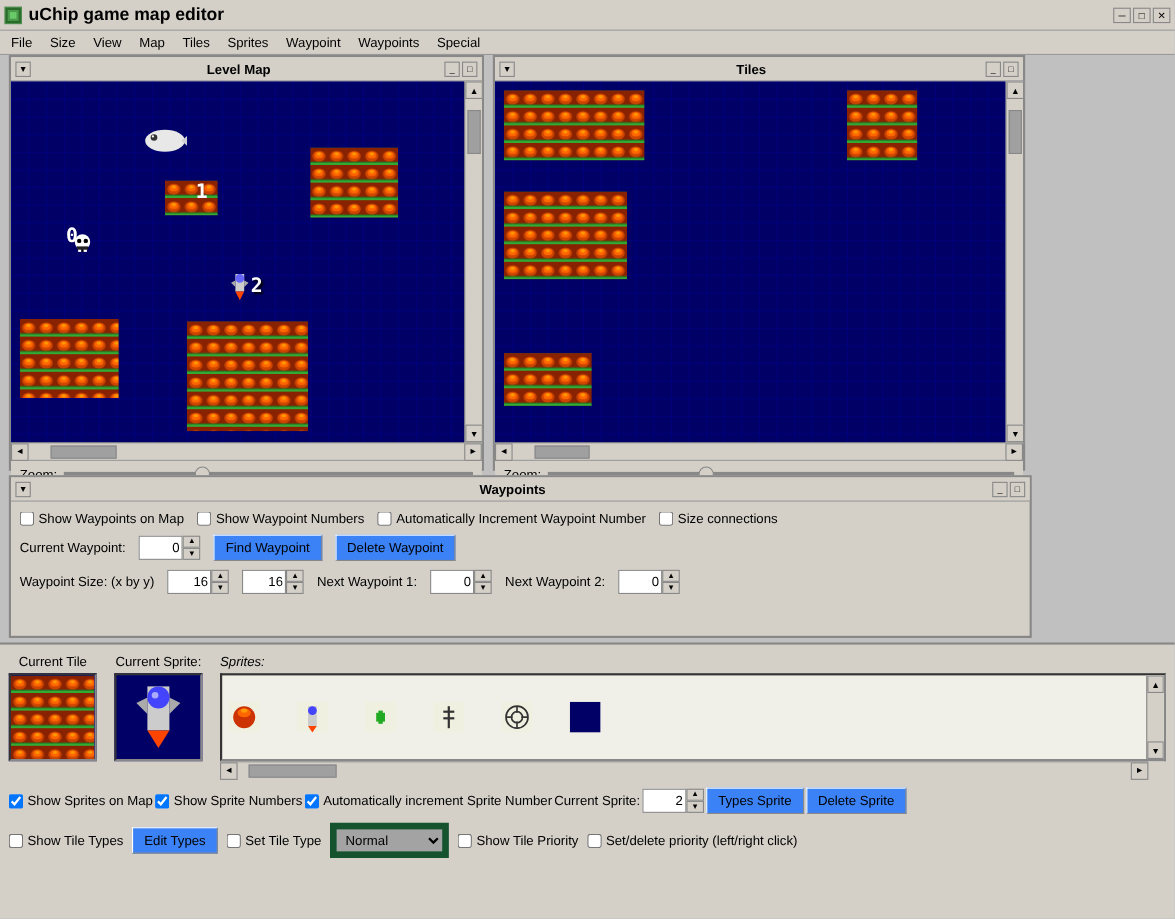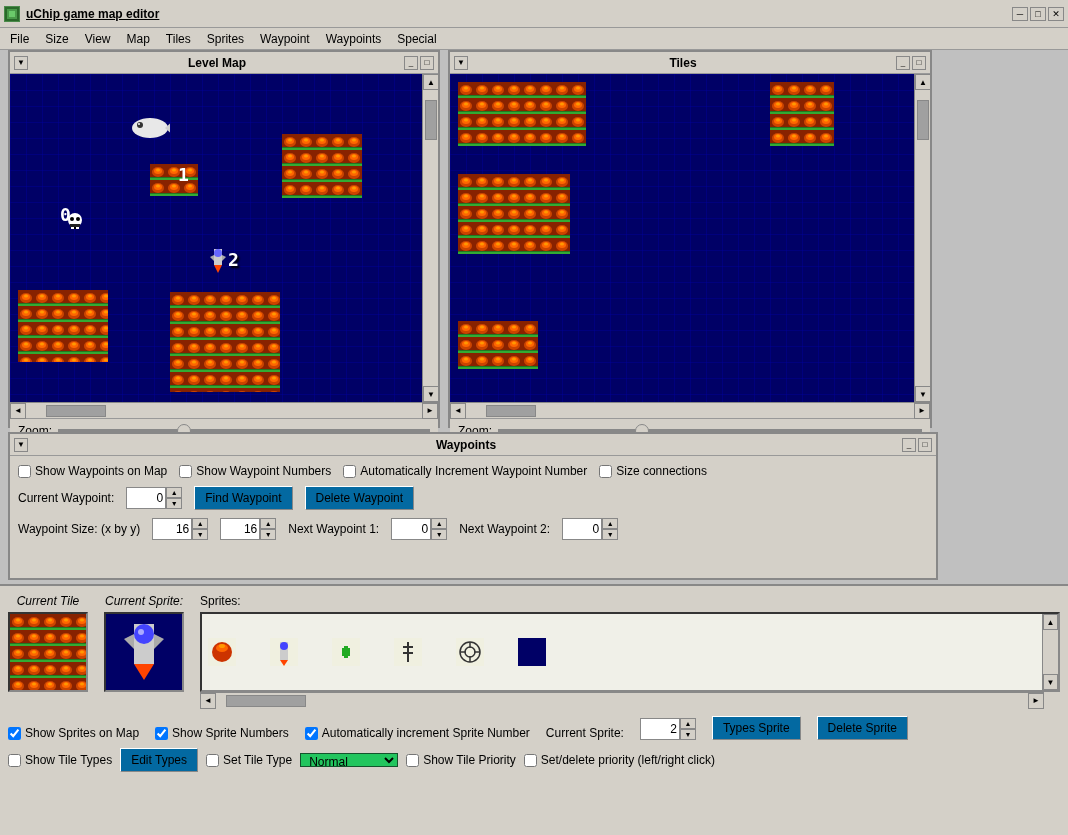--- a/index.html
+++ b/index.html
@@ -24,23 +24,22 @@
     .title-bar-icon {
       width: 16px; height: 16px;
       background: #4a8a4a;
       margin-right: 6px;
       display: inline-block;
       font-size: 10px;
       display: flex; align-items: center; justify-content: center;
     }
     .title-bar-text {
       flex: 1;
-      font-size: 12px;
+      font-size: 16px;
       font-weight: bold;
-      text-decoration: underline;
     }
     .title-bar-controls {
       display: flex; gap: 2px;
     }
     .title-btn {
       width: 16px; height: 14px;
       border: 1px solid #888;
       background: #d4d0c8;
       cursor: pointer;
       font-size: 9px;
@@ -189,21 +188,21 @@
       width: 16px; height: 11px;
       background: #d4d0c8;
       border: 1px solid #888;
       font-size: 7px;
       display: flex; align-items: center; justify-content: center;
       cursor: pointer;
       line-height: 1;
     }
     .btn {
       padding: 3px 10px;
-      background: #0369a1;
+      background: #3b82f6;
       border: 1px solid #888;
       border-top-color: #fff;
       border-left-color: #fff;
       cursor: pointer;
       font-size: 12px;
       height: 24px;
       white-space: nowrap;
     }
     .place-waypoints-btn {
       width: 90px;
@@ -230,21 +229,21 @@
       gap: 16px;
       align-items: flex-start;
       margin-bottom: 8px;
     }
     .current-tile-section, .current-sprite-section {
       display: flex;
       flex-direction: column;
       align-items: center;
       gap: 4px;
     }
-    .section-label { font-size: 12px; font-weight: normal; font-style: italic; }
+    .section-label { font-size: 12px; font-weight: normal; }
     .tile-preview {
       width: 80px; height: 80px;
       border: 2px inset #888;
       background: #000080;
       overflow: hidden;
     }
     .sprite-preview {
       width: 80px; height: 80px;
       border: 2px inset #888;
       background: #000080;
@@ -285,37 +284,37 @@
       display: flex; align-items: center; justify-content: center;
       font-size: 8px; cursor: pointer;
     }
     .sprites-label {
       font-size: 12px;
       margin-bottom: 4px;
     }
     
     .checkboxes-row {
       display: flex;
-      align-items: flex-end;
-      gap: 16px;
+      align-items: center;
+      gap: 2px;
       margin-bottom: 8px;
       flex-wrap: wrap;
     }
     
     .bottom-toolbar {
       display: flex;
       align-items: center;
       gap: 8px;
       flex-wrap: wrap;
       margin-top: 4px;
     }
     select.tile-type-select {
-      height: 14px;
-      border: 1px solid #14532d;
-      background: #22c55e;
+      height: 32px;
+      border: 6px solid #14532d;
+      background: #a3a3a3;
       font-size: 12px;
       padding: 0 4px;
       cursor: pointer;
     }
     
     .scroll-arrow {
       width: 16px; height: 16px;
       background: #d4d0c8;
       border: 1px solid #888;
       display: flex; align-items: center; justify-content: center;
@@ -617,21 +616,21 @@
 
             <rect x="28" y="10" width="20" height="40" fill="#cccccc"></rect>
             <polygon points="28,50 48,50 38,66" fill="#ff4400"></polygon>
             <polygon points="18,25 28,35 28,20" fill="#aaaaaa"></polygon>
             <polygon points="58,25 48,35 48,20" fill="#aaaaaa"></polygon>
             <ellipse cx="38" cy="20" rx="10" ry="10" fill="#4444ff"></ellipse>
             <ellipse cx="35" cy="18" rx="3" ry="3" fill="#aaaaff"></ellipse>
           </svg>
         </div>
       </div>
-      <div style="display:flex;flex-direction:column;flex:1;">
+      <div style="display:flex;flex-direction:column;flex:1;font-style:italic;">
         <span class="sprites-label">Sprites:</span>
         <div style="position:relative;flex:1;">
           <div class="sprites-panel" style="width:calc(100% - 0px);height:80px;">
             <div class="sprites-row">
 
               <div class="sprite-thumb">
                 <svg width="28" height="28" viewBox="0 0 28 28">
                   <rect width="28" height="28" fill="#f0f0e0"></rect>
                   <circle cx="14" cy="14" r="10" fill="#cc3300"></circle>
                   <ellipse cx="14" cy="10" rx="6" ry="4" fill="#ff6600"></ellipse>

